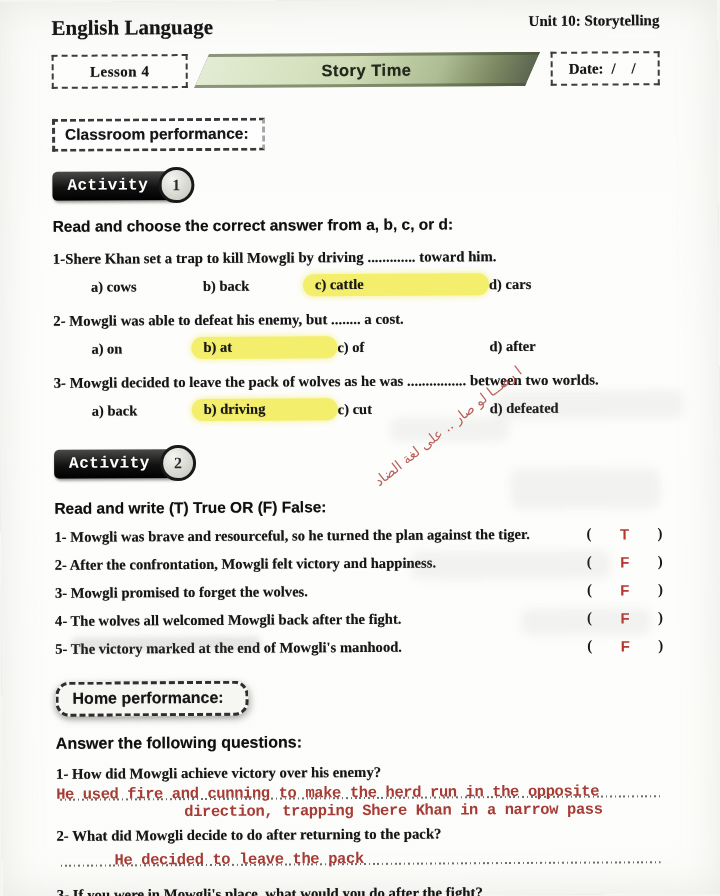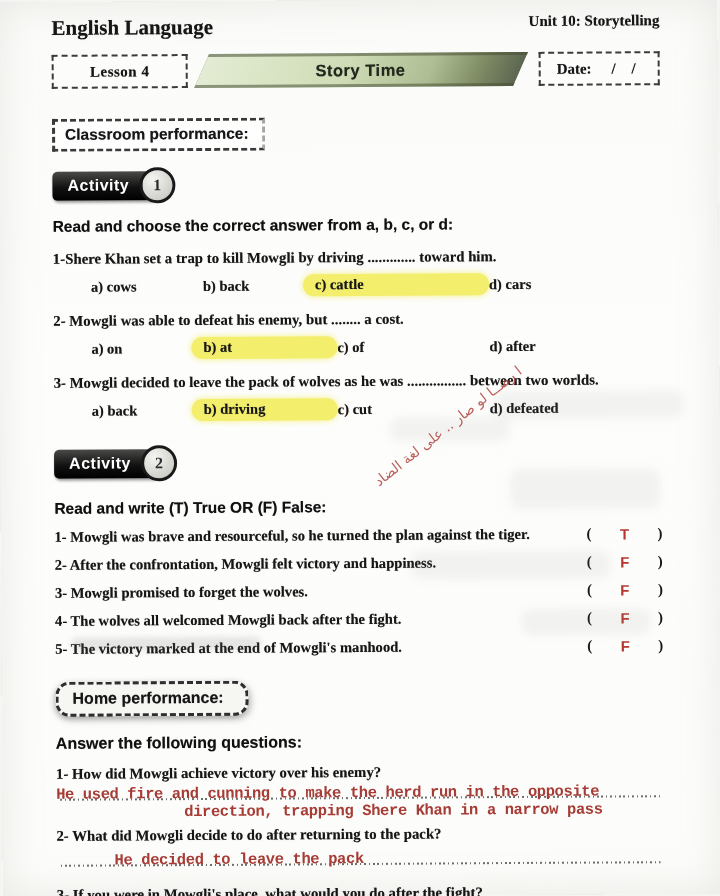--- a/index.html
+++ b/index.html
@@ -36,21 +36,21 @@
     background:linear-gradient(90deg,var(--ribbon-light,#e3ecd3) 0%,#cfdcb6 45%,#aebd93 72%,#7d8a63 88%,var(--ribbon-dark,#5c6651) 100%);
     border-top:3px solid rgba(70,78,52,.55);
     border-bottom:3px solid rgba(70,78,52,.55);
     display:flex;align-items:center;justify-content:center;
   }
   .ribbon-label{
     transform:skewX(24deg);
     font-family:"Liberation Sans",sans-serif;font-weight:800;font-size:16.5px;
     color:#23281c;letter-spacing:.5px;
   }
-  .date-box{gap:20px;}
+  .date-box{gap:8px;}
   .date-val{font-weight:700;letter-spacing:6px;}
 
   
   .classroom-box{
     display:inline-block;margin-top:30px;
     border:3px dashed #3a3a3a;border-right-color:rgba(60,60,60,.45);
     padding:4px 14px 5px 10px;
     font-family:"Liberation Sans",sans-serif;font-weight:800;font-size:15.5px;
     background:rgba(255,255,255,.5);
   }
@@ -60,21 +60,21 @@
     padding:5px 22px 6px 14px;
     font-family:"Liberation Sans",sans-serif;font-weight:800;font-size:16px;
     background:#f6f6f3;
     box-shadow:2px 3px 7px rgba(130,130,128,.55), -2px 2px 5px rgba(140,140,138,.35);
   }
 
   
   .badge{display:inline-flex;align-items:center;margin-top:16px;}
   .badge-pill{
     background:linear-gradient(180deg,#4a4a48 0%,#111 55%,#000 100%);
-    color:#fff;font-family:Liberation Sans, sans-serif;font-weight:800;font-size:16px;
+    color:#fff;font-family:Liberation Mono, monospace;font-weight:800;font-size:16px;
     padding:5px 36px 6px 15px;border-radius:7px 20px 20px 7px;
     letter-spacing:.5px;box-shadow:1px 2px 3px rgba(0,0,0,.4);
   }
   .badge-circle{
     width:30px;height:30px;border-radius:50%;margin-left:-26px;
     background:radial-gradient(circle at 35% 30%,#f4f4f1,#d2d2cc 70%,#b9b9b2);
     border:3.5px solid #191919;
     display:flex;align-items:center;justify-content:center;
     font-family:"Liberation Serif",serif;font-weight:700;font-size:16px;color:#2b2b2b;
   }

